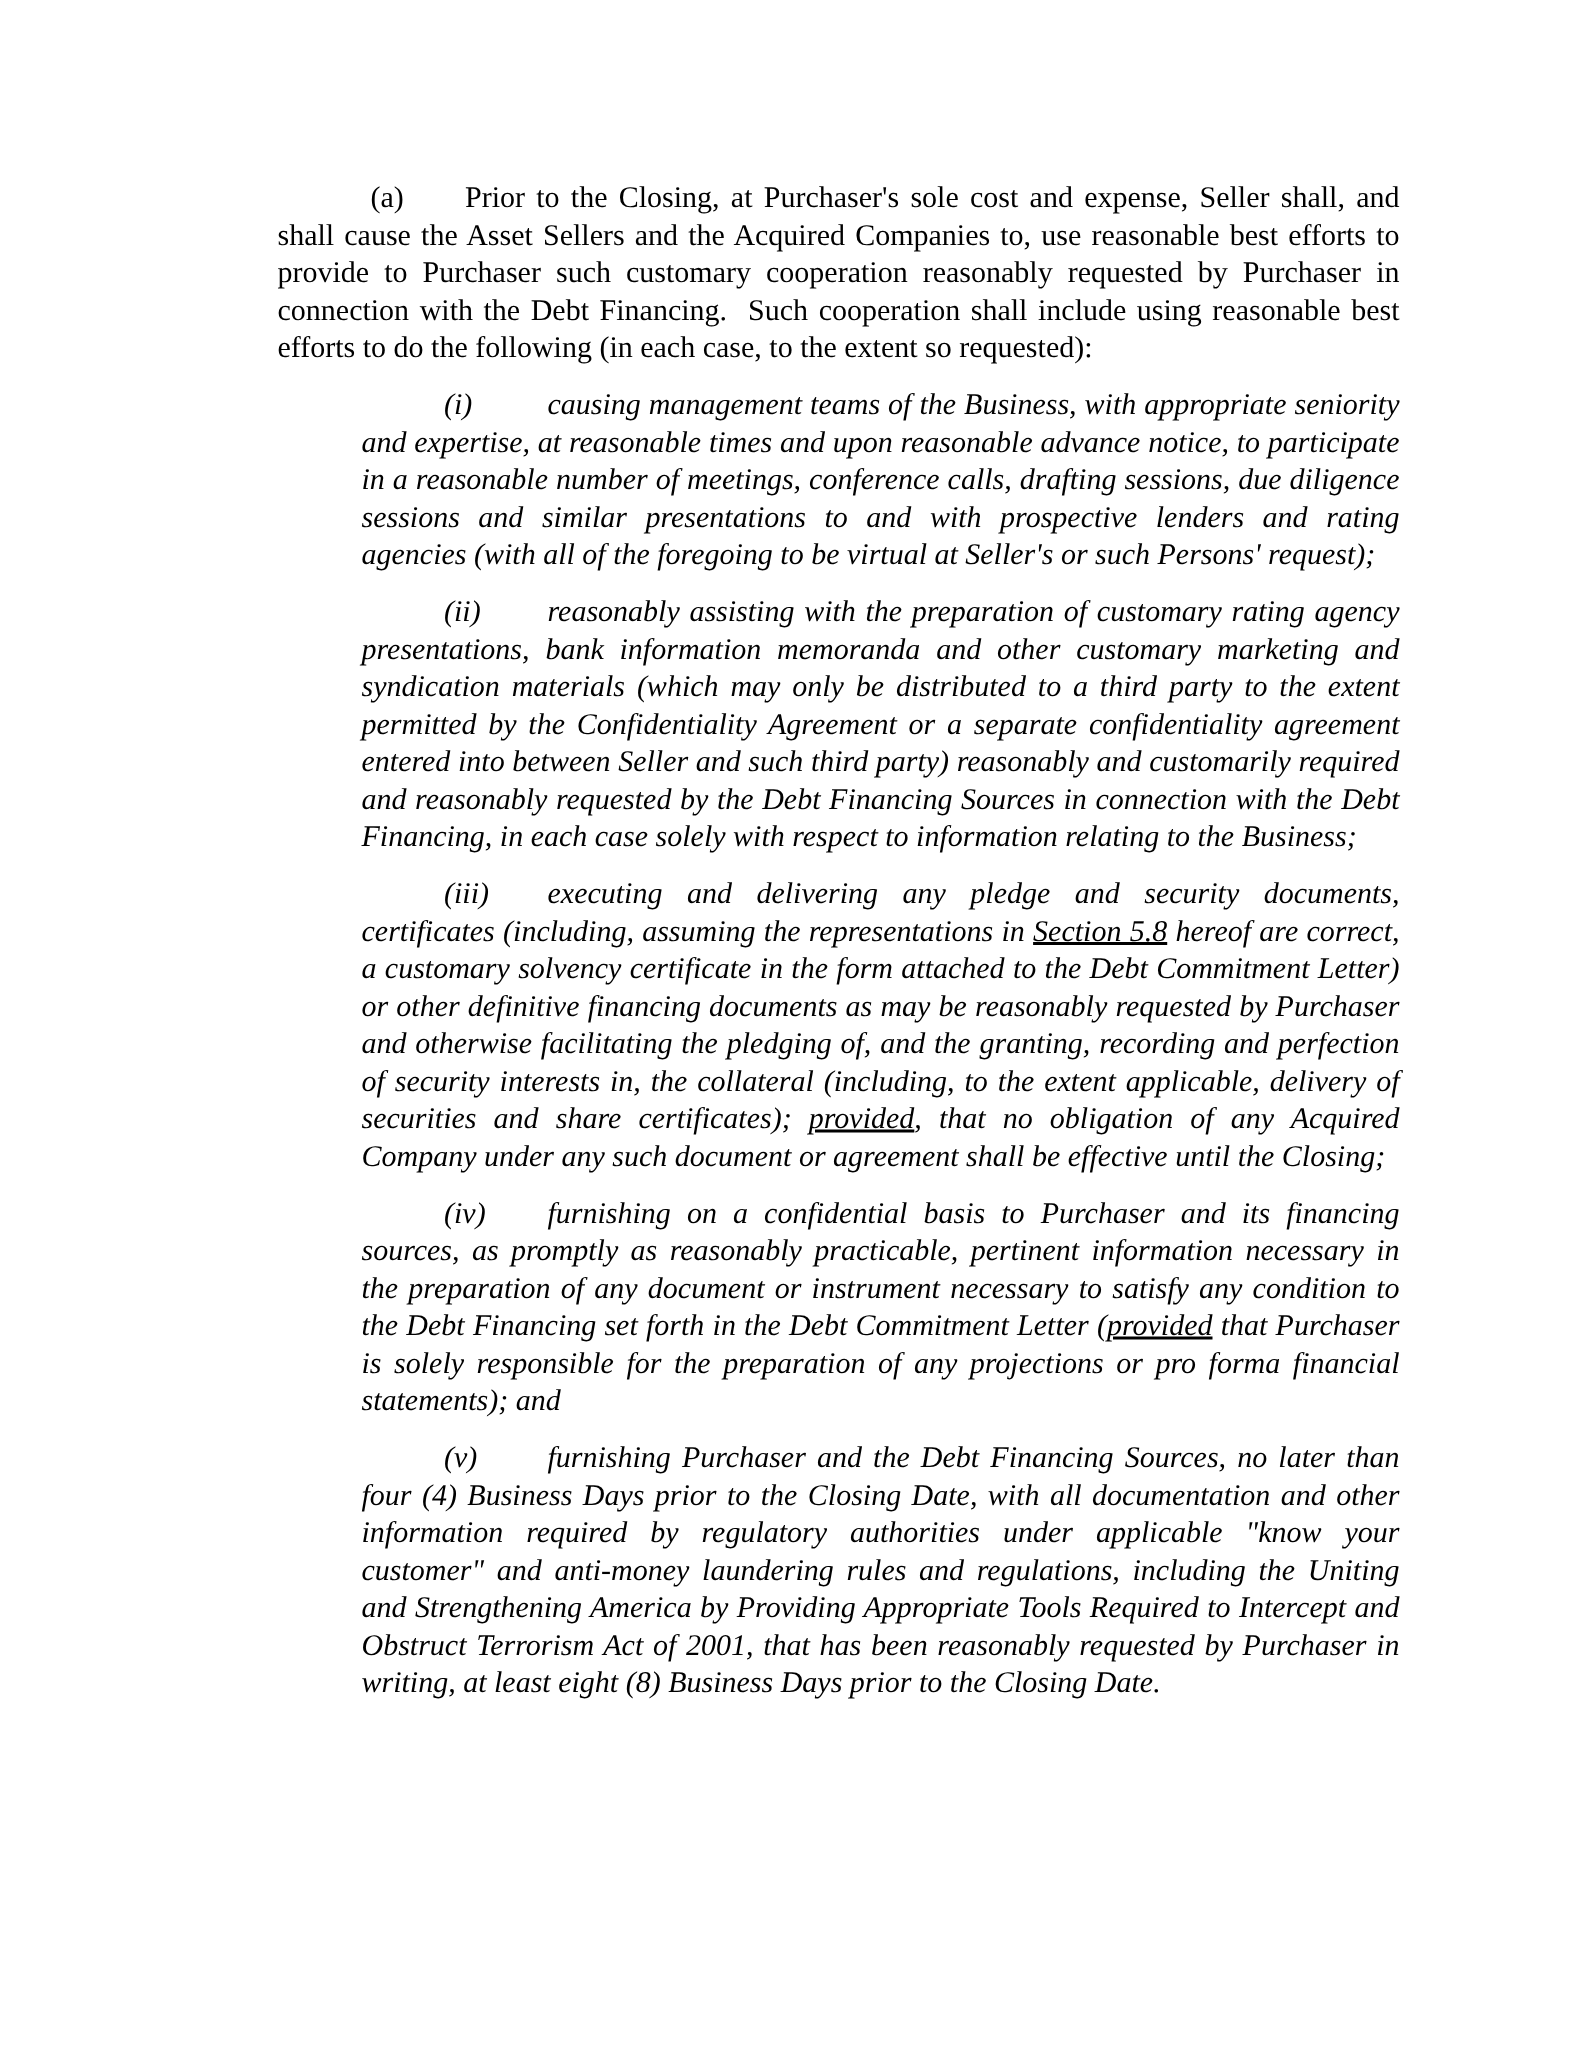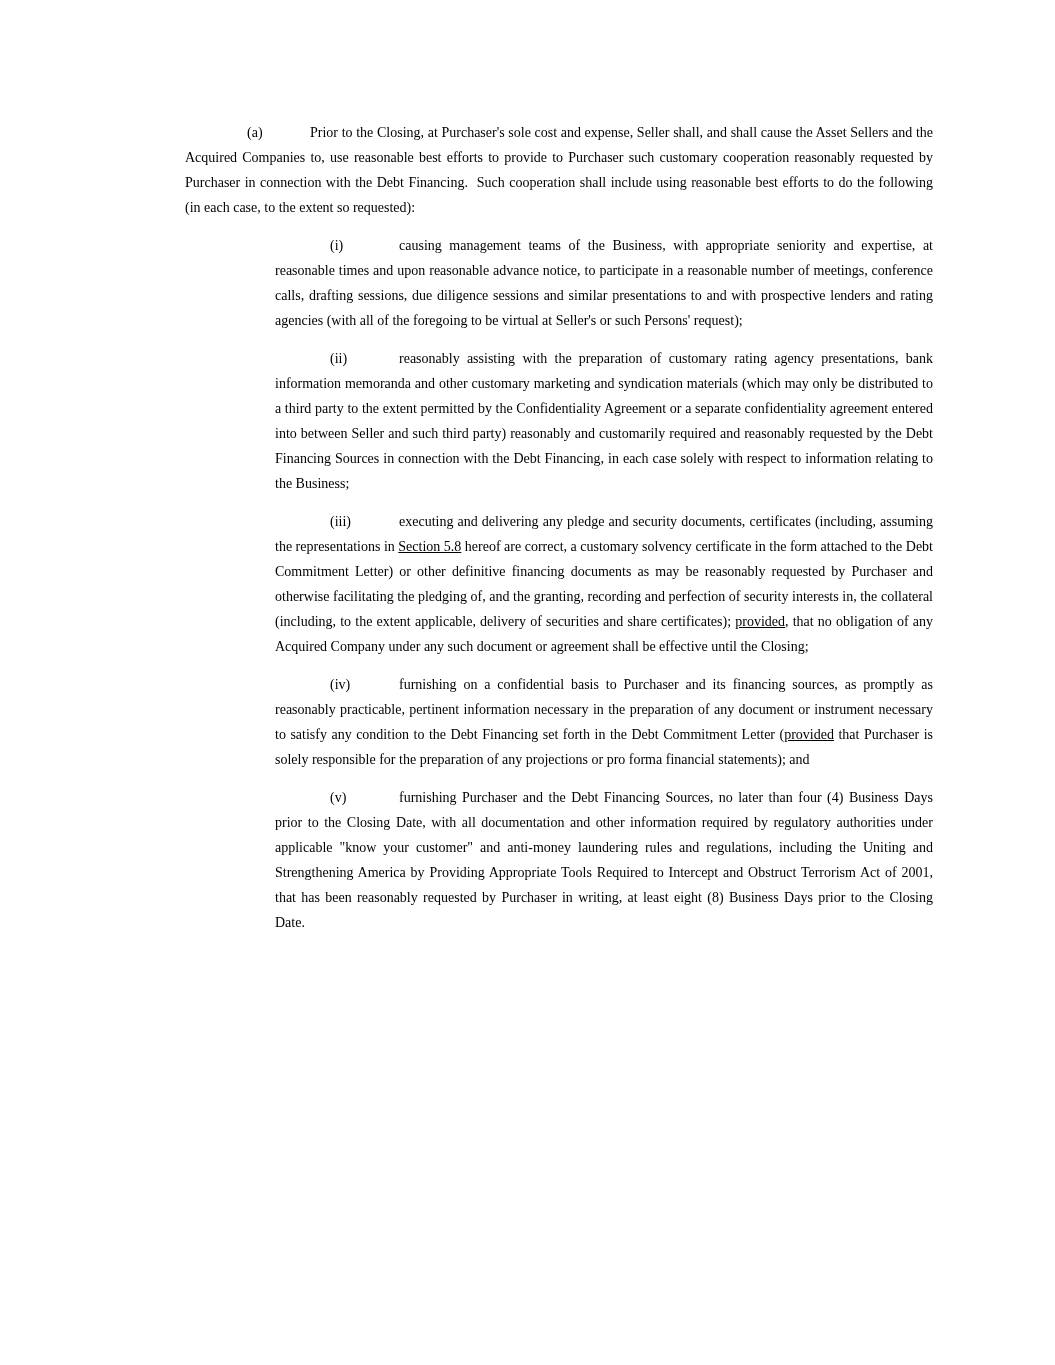--- a/index.html
+++ b/index.html
@@ -15,40 +15,41 @@
   }
   .page {
     position: absolute;
     left: 0;
     top: 0;
     width: 1055px;
     height: 1365px;
     background: #ffffff;
     color: #000000;
     font-family: "Liberation Serif", "DejaVu Serif", serif;
-    font-size: 14px;
+    font-size: 20px;
     line-height: 25px;
   }
   .content {
     position: absolute;
     left: 185px;
     top: 120px;
     width: 748px;
   }
   p.para {
     margin: 0 0 13px 0;
     text-align: justify;
     text-justify: inter-word;
   }
   p.para-a {
     text-indent: 62px;
   }
   p.sub {
-    margin-left: 90px;
+    margin-left: 56px;
     text-indent: 55px;
+    font-style: italic;
   }
   .label {
     display: inline-block;
     text-indent: 0;
   }
   p.para-a .label { width: 63px; }
   p.sub .label { width: 69px; }
   .u { text-decoration: underline; }
 </style>
 </head>

